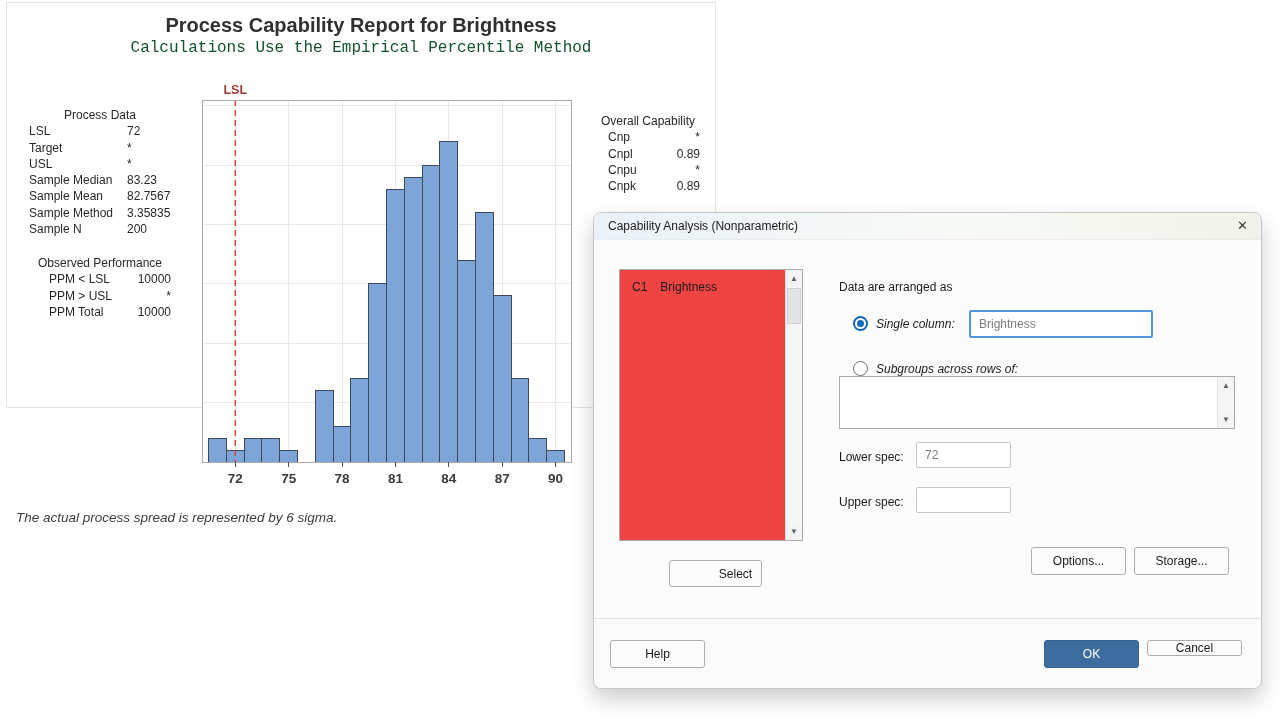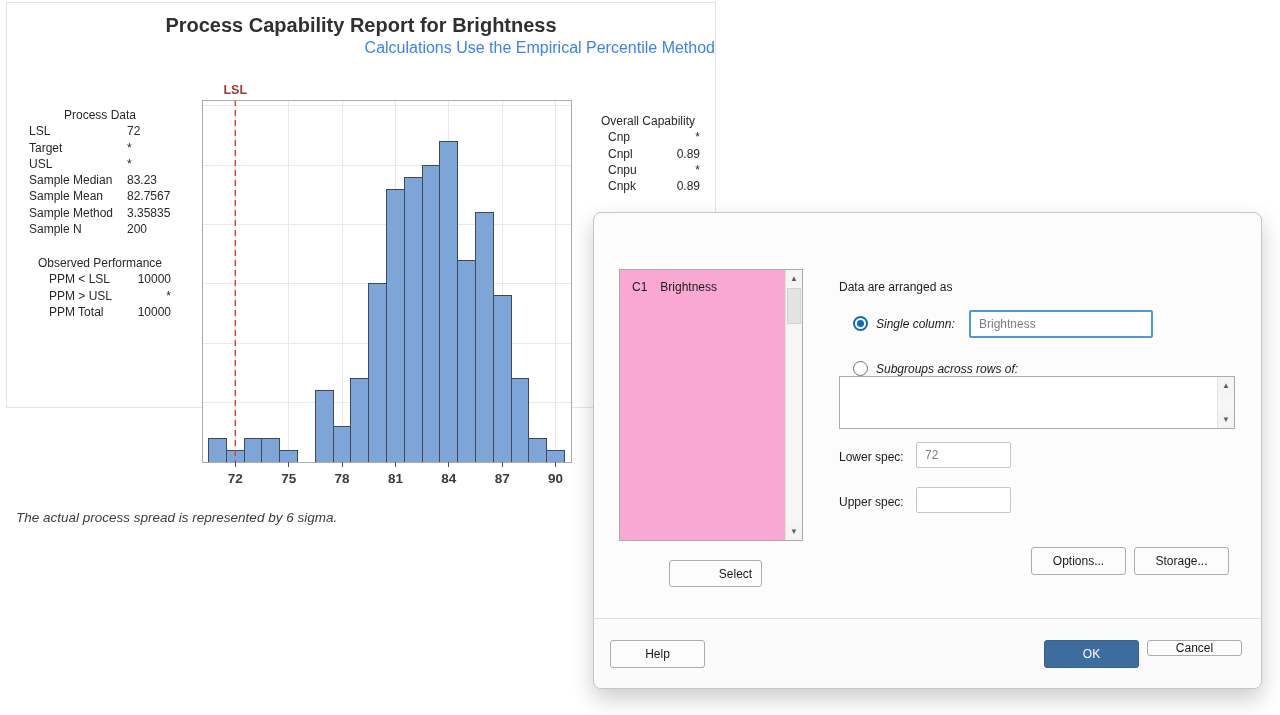--- a/index.html
+++ b/index.html
@@ -4,22 +4,22 @@
 <style>
   * { box-sizing: border-box; margin: 0; padding: 0; }
   html,body { width:1280px; height:715px; background:#ffffff; overflow:hidden;
     font-family:"Liberation Sans", sans-serif; }
 
   
   .report { position:absolute; left:6px; top:2px; width:710px; height:406px;
     background:#fff; border:1px solid #e3e3e3; }
   .rpt-title { position:absolute; top:11px; left:0; width:100%; text-align:center;
     font-size:20px; font-weight:bold; color:#303030; }
-  .rpt-subtitle { position:absolute; top:36px; left:0; width:100%; text-align:right;
-    font-size:16px; color:#3b82f6; }
+  .rpt-subtitle { position:absolute; top:36px; left:0; width:100%; text-align:center;
+    font-size:16px; color:#14532d;font-family:Liberation Mono, monospace; }
   .stats { position:absolute; font-size:12px; color:#282828; line-height:16.3px; }
   .stats-heading { text-align:center; }
   .stat-row { display:grid; grid-template-columns:98px 1fr; }
   .process-data { left:22px; top:104px; width:142px; }
   .observed { left:22px; top:252px; width:142px; }
   .observed .stat-row { grid-template-columns:92px 1fr; }
   .observed .stat-label { padding-left:20px; }
   .observed .stat-value { text-align:right; }
   .overall { left:589px; top:110px; width:104px; }
   .overall .stat-row { grid-template-columns:52px 1fr; }
@@ -35,21 +35,21 @@
     background:#fcfcfc; border:1px solid #c6c6c6; border-radius:8px;
     box-shadow:0 10px 22px rgba(0,0,0,0.20); z-index:10; font-size:12px; color:#1a1a1a; }
   .dlg-titlebar { position:absolute; top:0; left:0; right:0; height:27px;
     border-radius:8px 8px 0 0; border-bottom:1px solid #ececec;
     background:linear-gradient(90deg,#e9f2f8 0%,#f8faf6 55%,#f1f3ea 100%);
     display:flex; align-items:center; }
   .dlg-title { margin-left:14px; font-size:12px; color:#1a1a1a; }
   .dlg-close { position:absolute; right:13px; top:5px; font-size:13px; color:#3a3a3a;
     cursor:pointer; line-height:16px; }
   .listbox { position:absolute; left:25px; top:56px; width:184px; height:272px;
-    background:#f9a8d4; border:1px solid #ababab; }
+    background:#ef4444; border:1px solid #ababab; }
   .lb-items { position:absolute; left:0; top:0; right:17px; bottom:0; }
   .lb-item { display:flex; gap:13px; padding:10px 0 0 12px; color:#1a1a1a; }
   .lb-scroll { position:absolute; top:0; right:0; bottom:0; width:17px;
     background:#f6f6f6; border-left:1px solid #e2e2e2; }
   .sb-btn { position:absolute; left:0; right:0; height:17px; display:flex;
     align-items:center; justify-content:center; font-size:8px; color:#5f5f5f;
     background:#f4f4f4; cursor:pointer; }
   .sb-btn.up { top:0; }  .sb-btn.down { bottom:0; }
   .sb-thumb { position:absolute; left:1px; right:1px; top:18px; height:36px;
     background:#e3e3e3; border:1px solid #d2d2d2; cursor:pointer; }
@@ -227,20 +227,24 @@
           <line x1="374.5212150433943" x2="374.5212150433943" y1="383" y2="388" stroke="#4d4d4d" stroke-width="1" shape-rendering="crispEdges"></line>
           <text x="374.5212150433943" y="404" fill="#3b3b3b" font-size="13.5" font-weight="600" text-anchor="middle">90</text>
         </g>
       </svg>
   </div>
 
   <div class="footnote">The actual process spread is represented by 6 sigma.</div>
 </div>
 
 <div class="dialog">
+  <div class="dlg-titlebar">
+    <span class="dlg-title">Capability Analysis (Nonparametric)</span>
+    <span class="dlg-close">✕</span>
+  </div>
 
   <div class="listbox">
     <div class="lb-items">
         <div class="lb-item">
           <span>C1</span>
           <span>Brightness</span>
         </div>
       </div>
     <div class="lb-scroll">
       <div class="sb-btn up">▲</div>

